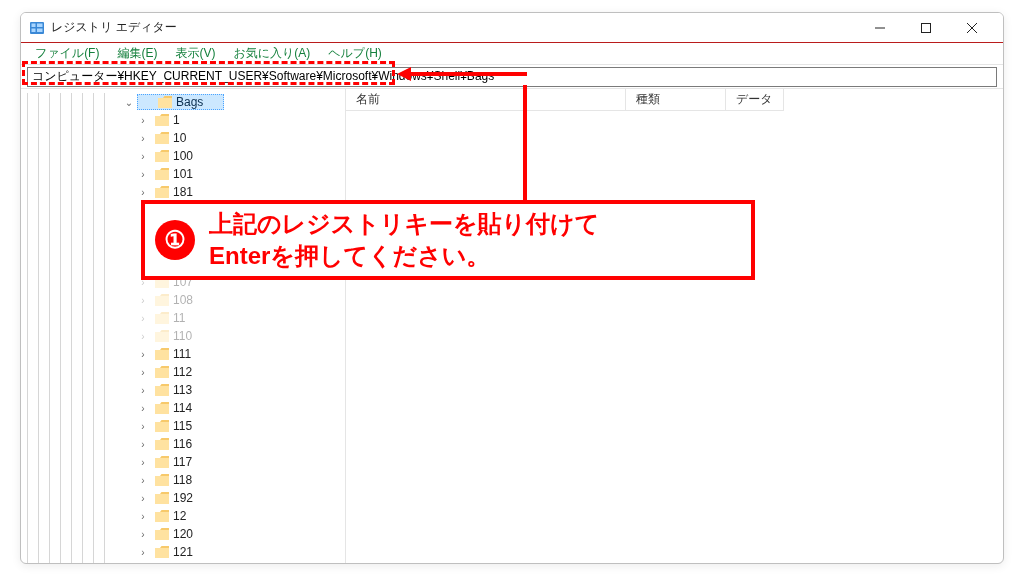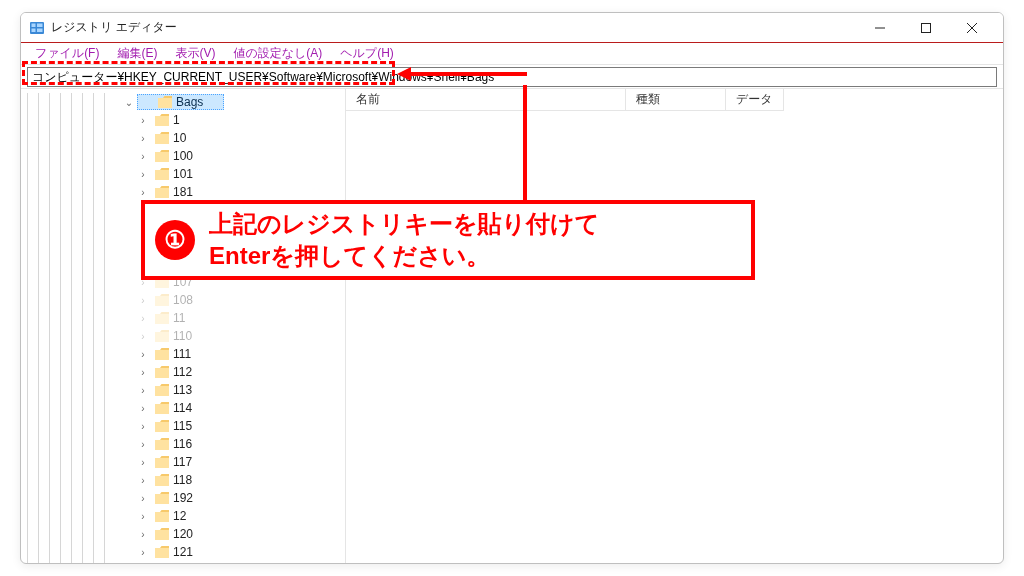--- a/index.html
+++ b/index.html
@@ -48,28 +48,28 @@
   }
 
   .menubar {
     height: 22px;
     display: flex;
     align-items: center;
     padding: 0 6px;
     gap: 2px;
     border-bottom: 1px solid #e5e5e5;
     font-size: 12px;
-    color: #a21caf;
+    color: #15803d;
   }
   .menubar .mi { padding: 2px 8px; }
 
   .addressbar {
     height: 24px;
     display: flex;
-    align-items: flex-start;
+    align-items: center;
     border-bottom: 1px solid #e5e5e5;
     background: #fff;
   }
   .addressbar input {
     flex: 1;
     height: 20px;
     margin: 2px 6px;
     font-size: 12px;
     padding: 0 4px;
     border: 1px solid #7a7a7a;
@@ -260,21 +260,21 @@
             <path d="M0 0 L10 10 M10 0 L0 10" stroke="currentColor" stroke-width="1"></path>
           </svg>
       </div>
     </div>
   </div>
 
   <div class="menubar">
     <span class="mi">ファイル(F)</span>
     <span class="mi">編集(E)</span>
     <span class="mi">表示(V)</span>
-    <span class="mi">値の設定なし(A)</span>
+    <span class="mi">お気に入り(A)</span>
     <span class="mi">ヘルプ(H)</span>
   </div>
 
   <div class="addressbar">
     <input type="text" value="コンピューター¥HKEY_CURRENT_USER¥Software¥Microsoft¥Windows¥Shell¥Bags" style="">
   </div>
 
   <div class="content">
 
     <div class="tree-pane">

